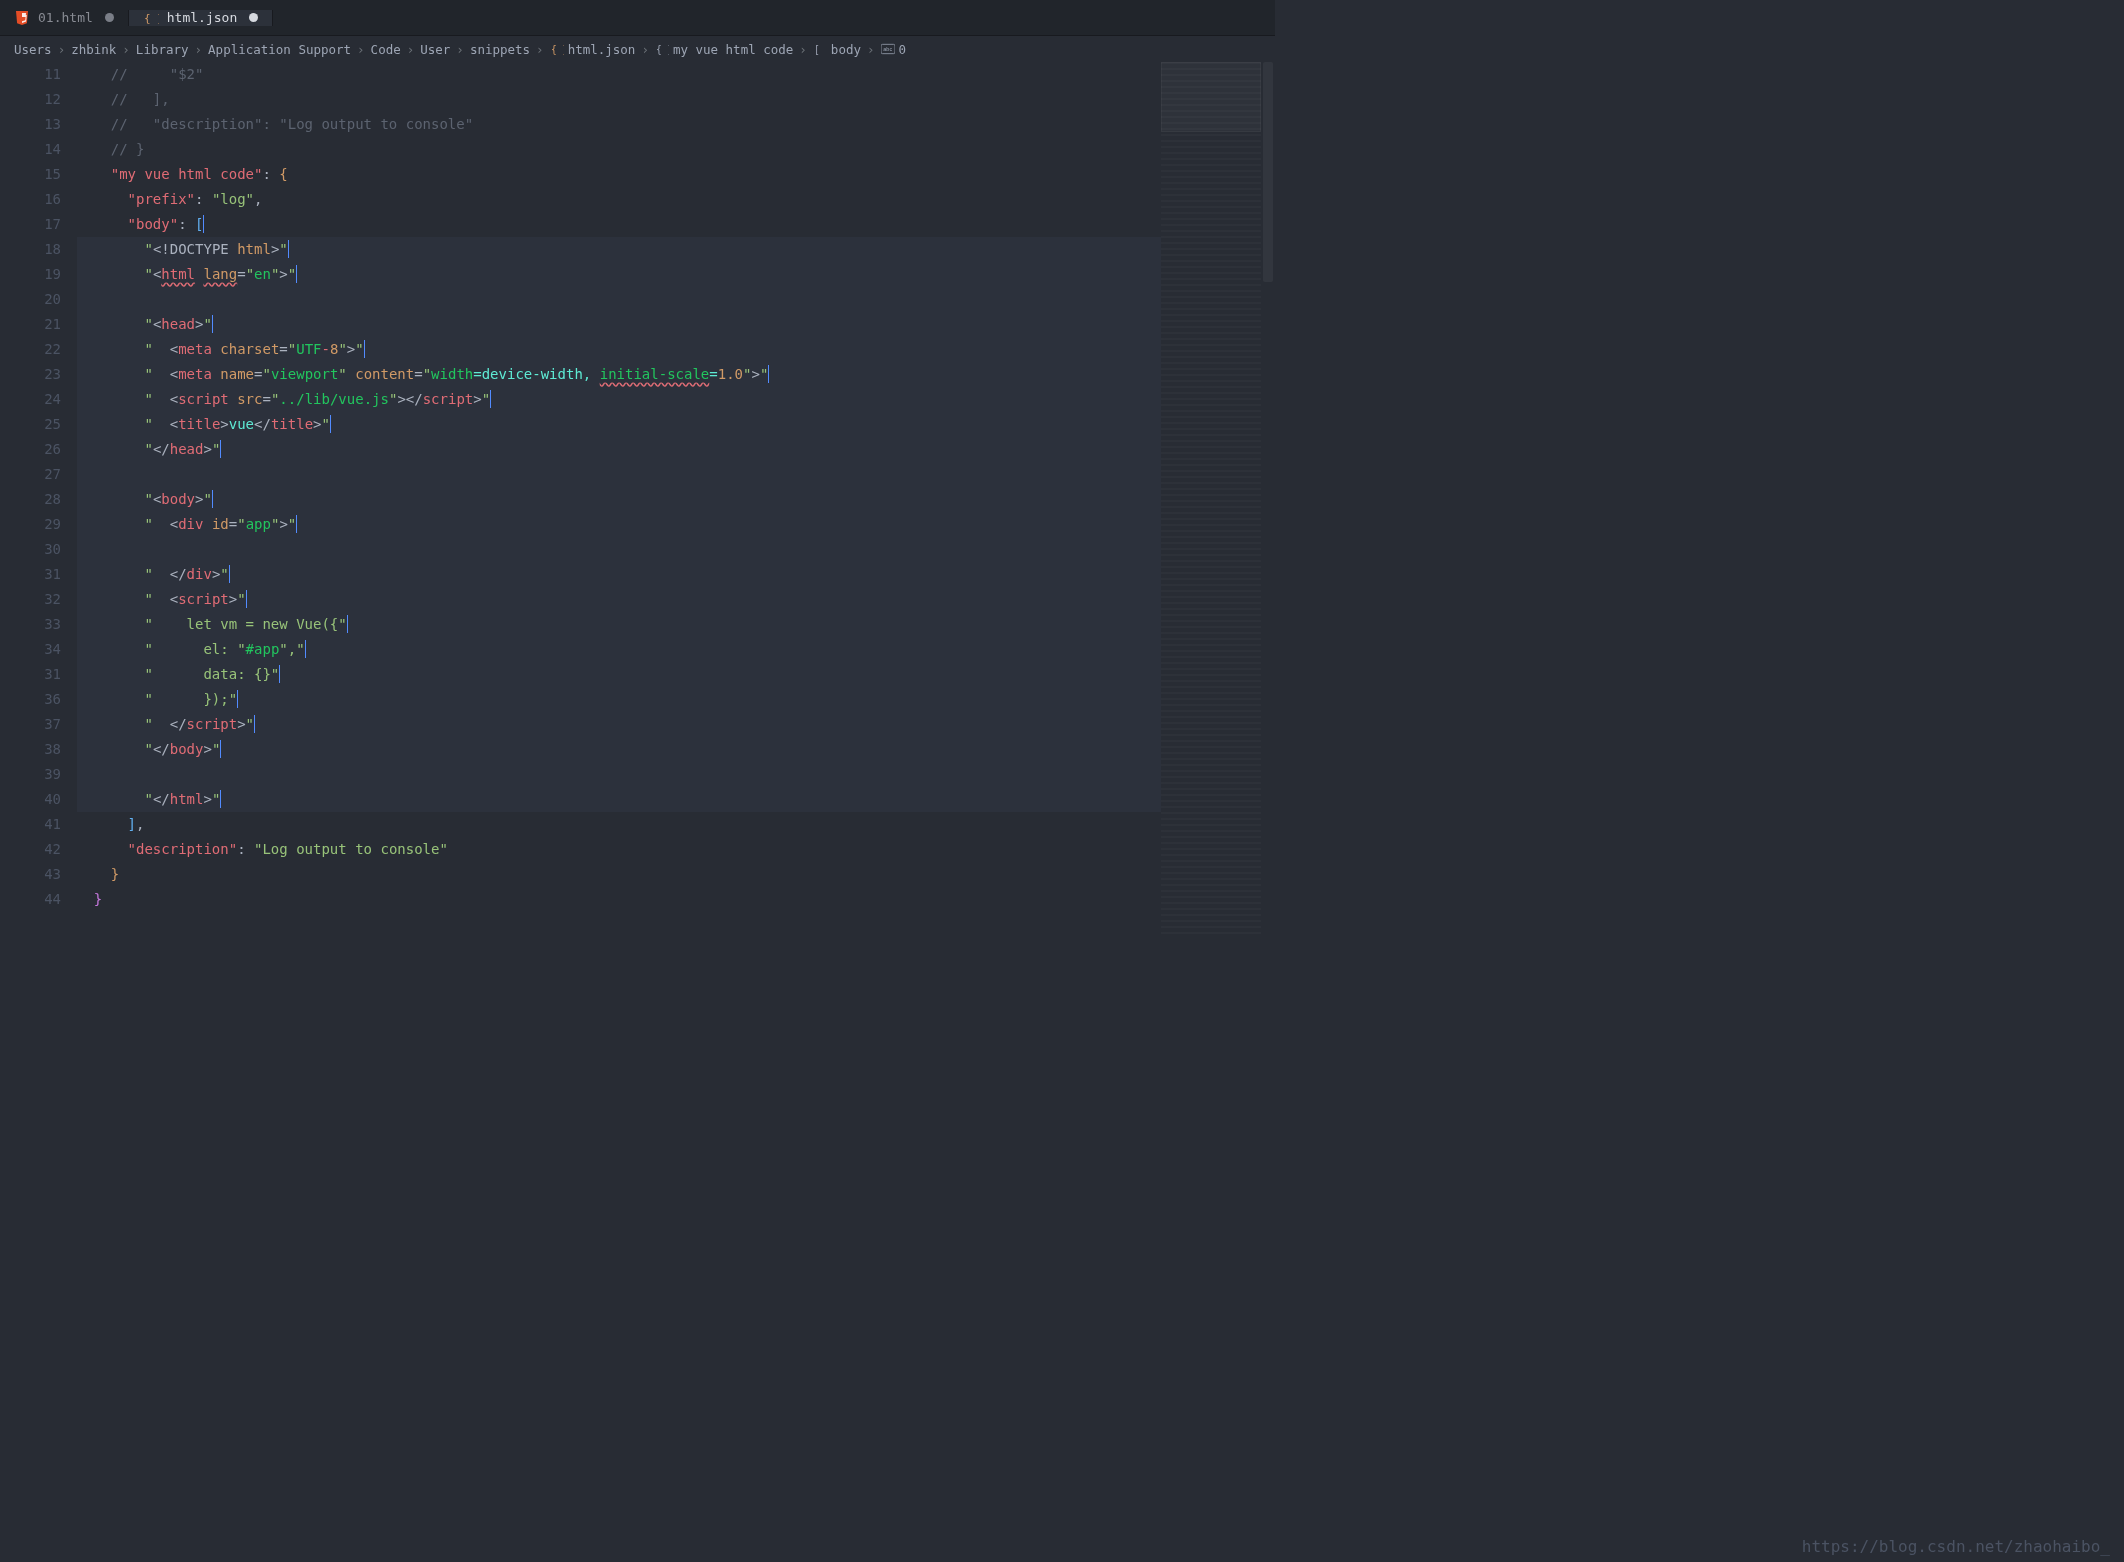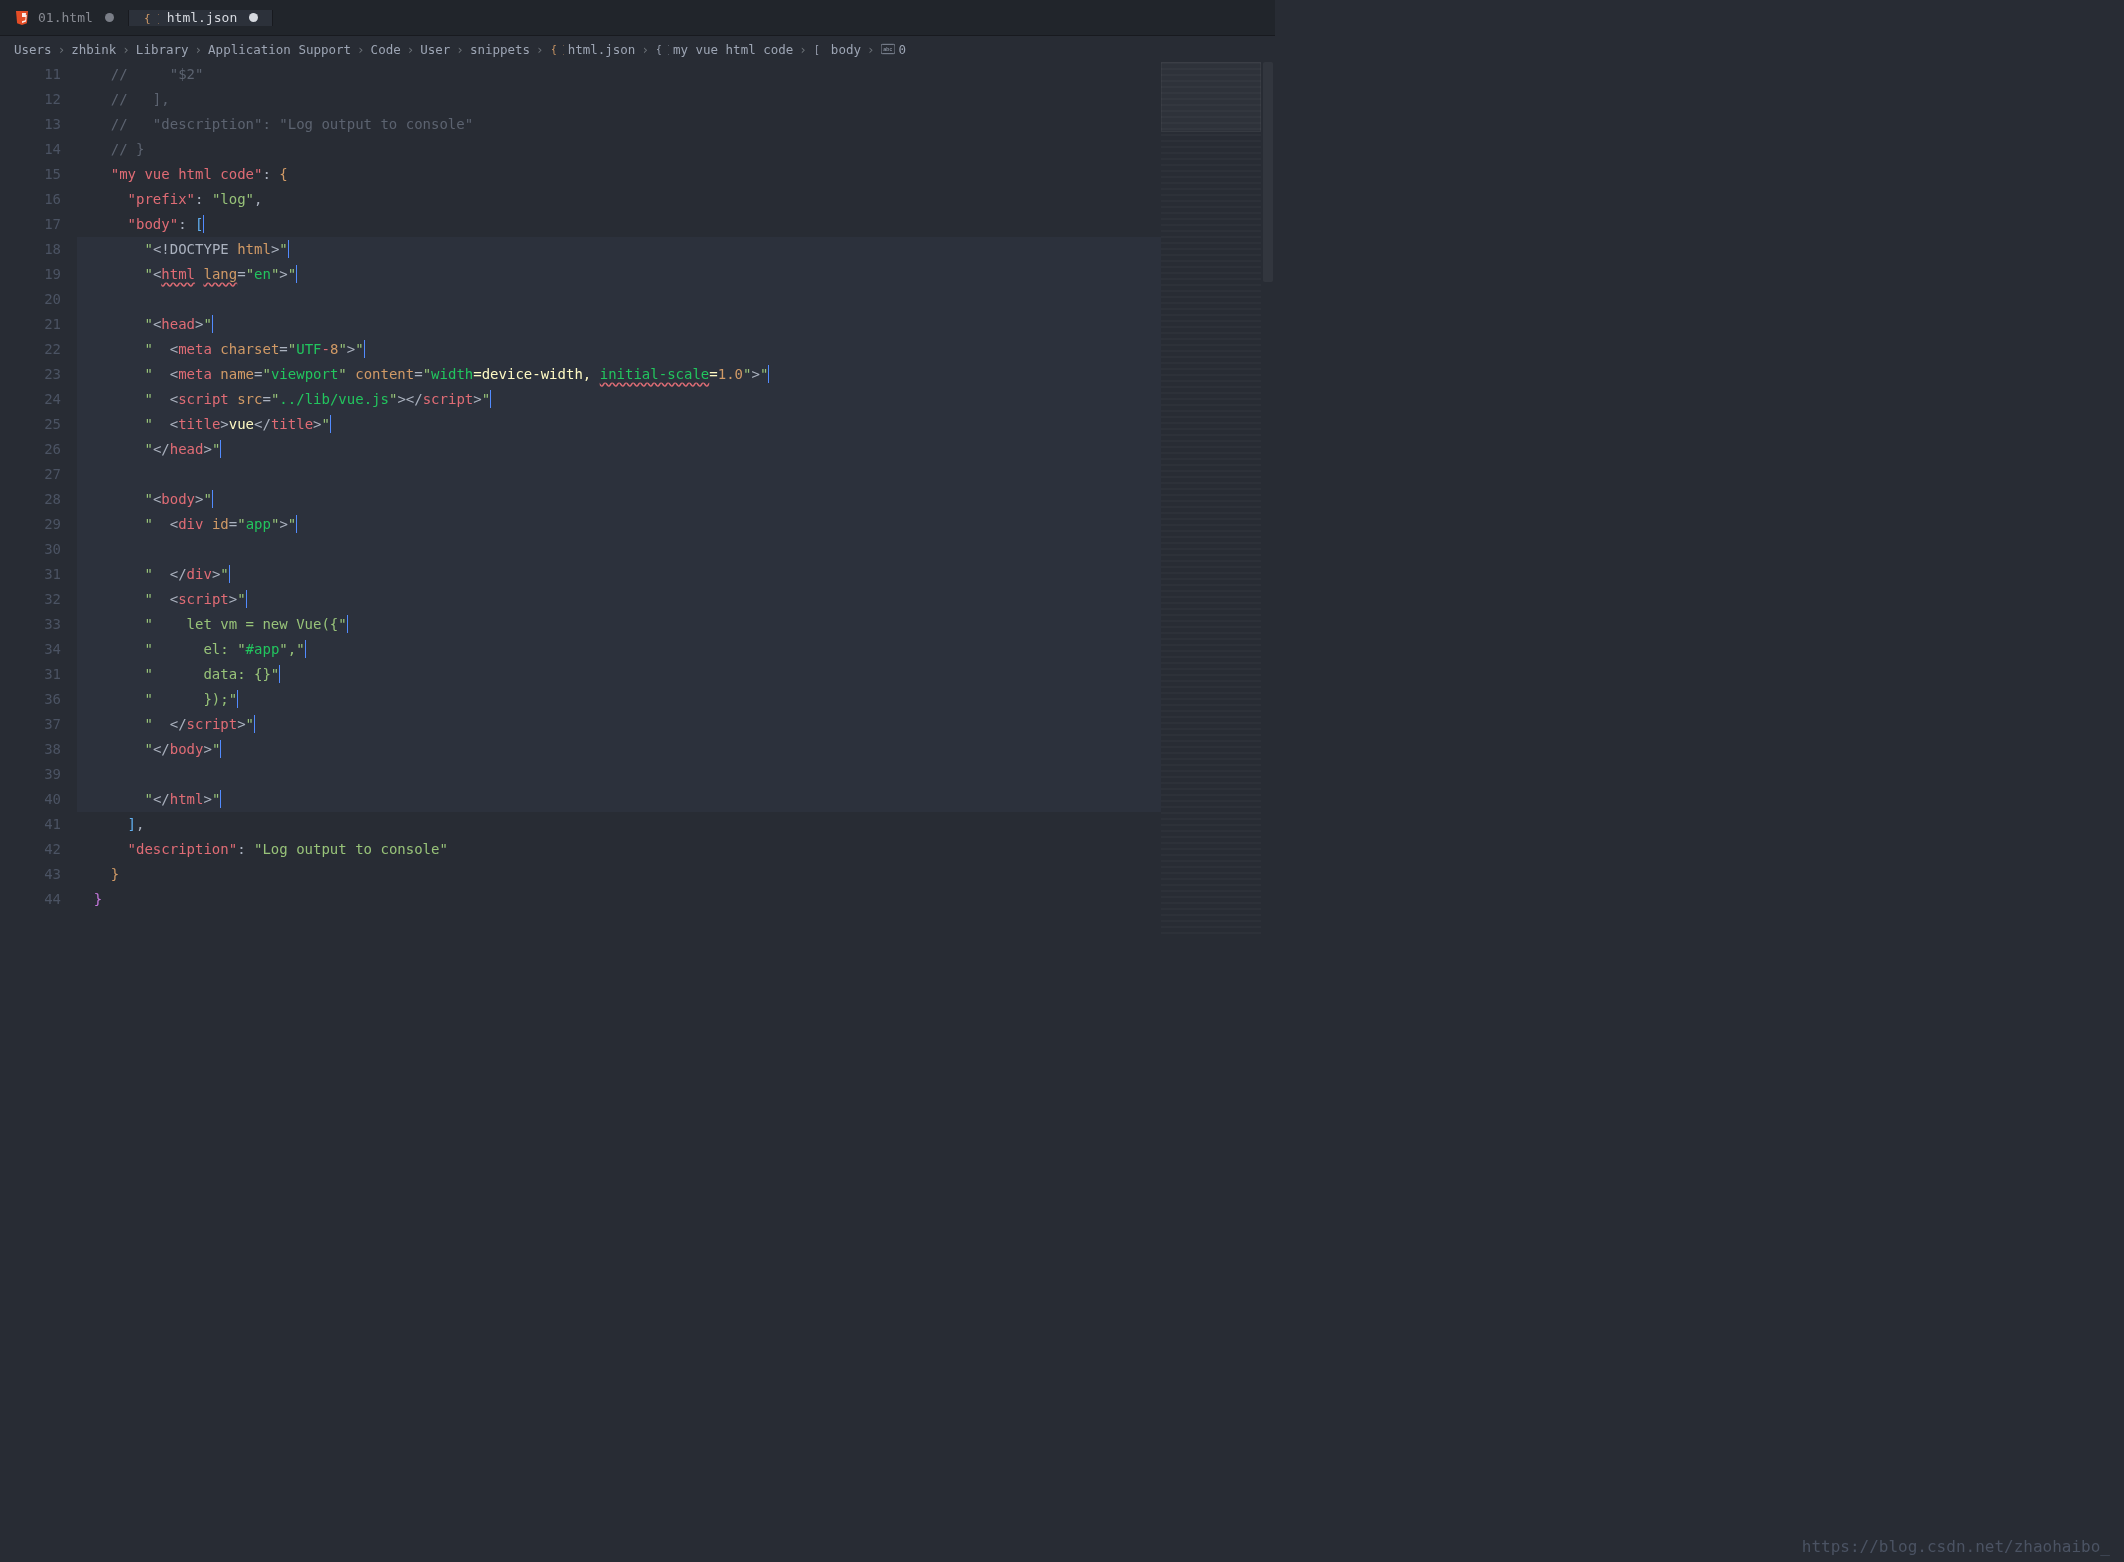--- a/index.html
+++ b/index.html
@@ -98,21 +98,21 @@
   .c-string  { color: #98c379; }
   .c-punct   { color: #abb2bf; }
   .c-brace   { color: #d19a66; }
   .c-bracket { color: #61afef; }
   .c-bracket2{ color: #c678dd; }
   .c-tagpunc { color: #abb2bf; }
   .c-tagname { color: #e06c75; }
   .c-attr    { color: #d19a66; }
   .c-attrval { color: #22c55e; }
   .c-num     { color: #d19a66; }
-  .c-inner   { color: #fef9c3; }
+  .c-inner   { color: #5eead4; }
   .squiggle  { text-decoration: underline wavy #e06c75; text-underline-offset: 3px; }
 
   
   .minimap {
     width: 100px;
     background: #282c34;
     position: relative;
     flex-shrink: 0;
   }
   .minimap-canvas {

